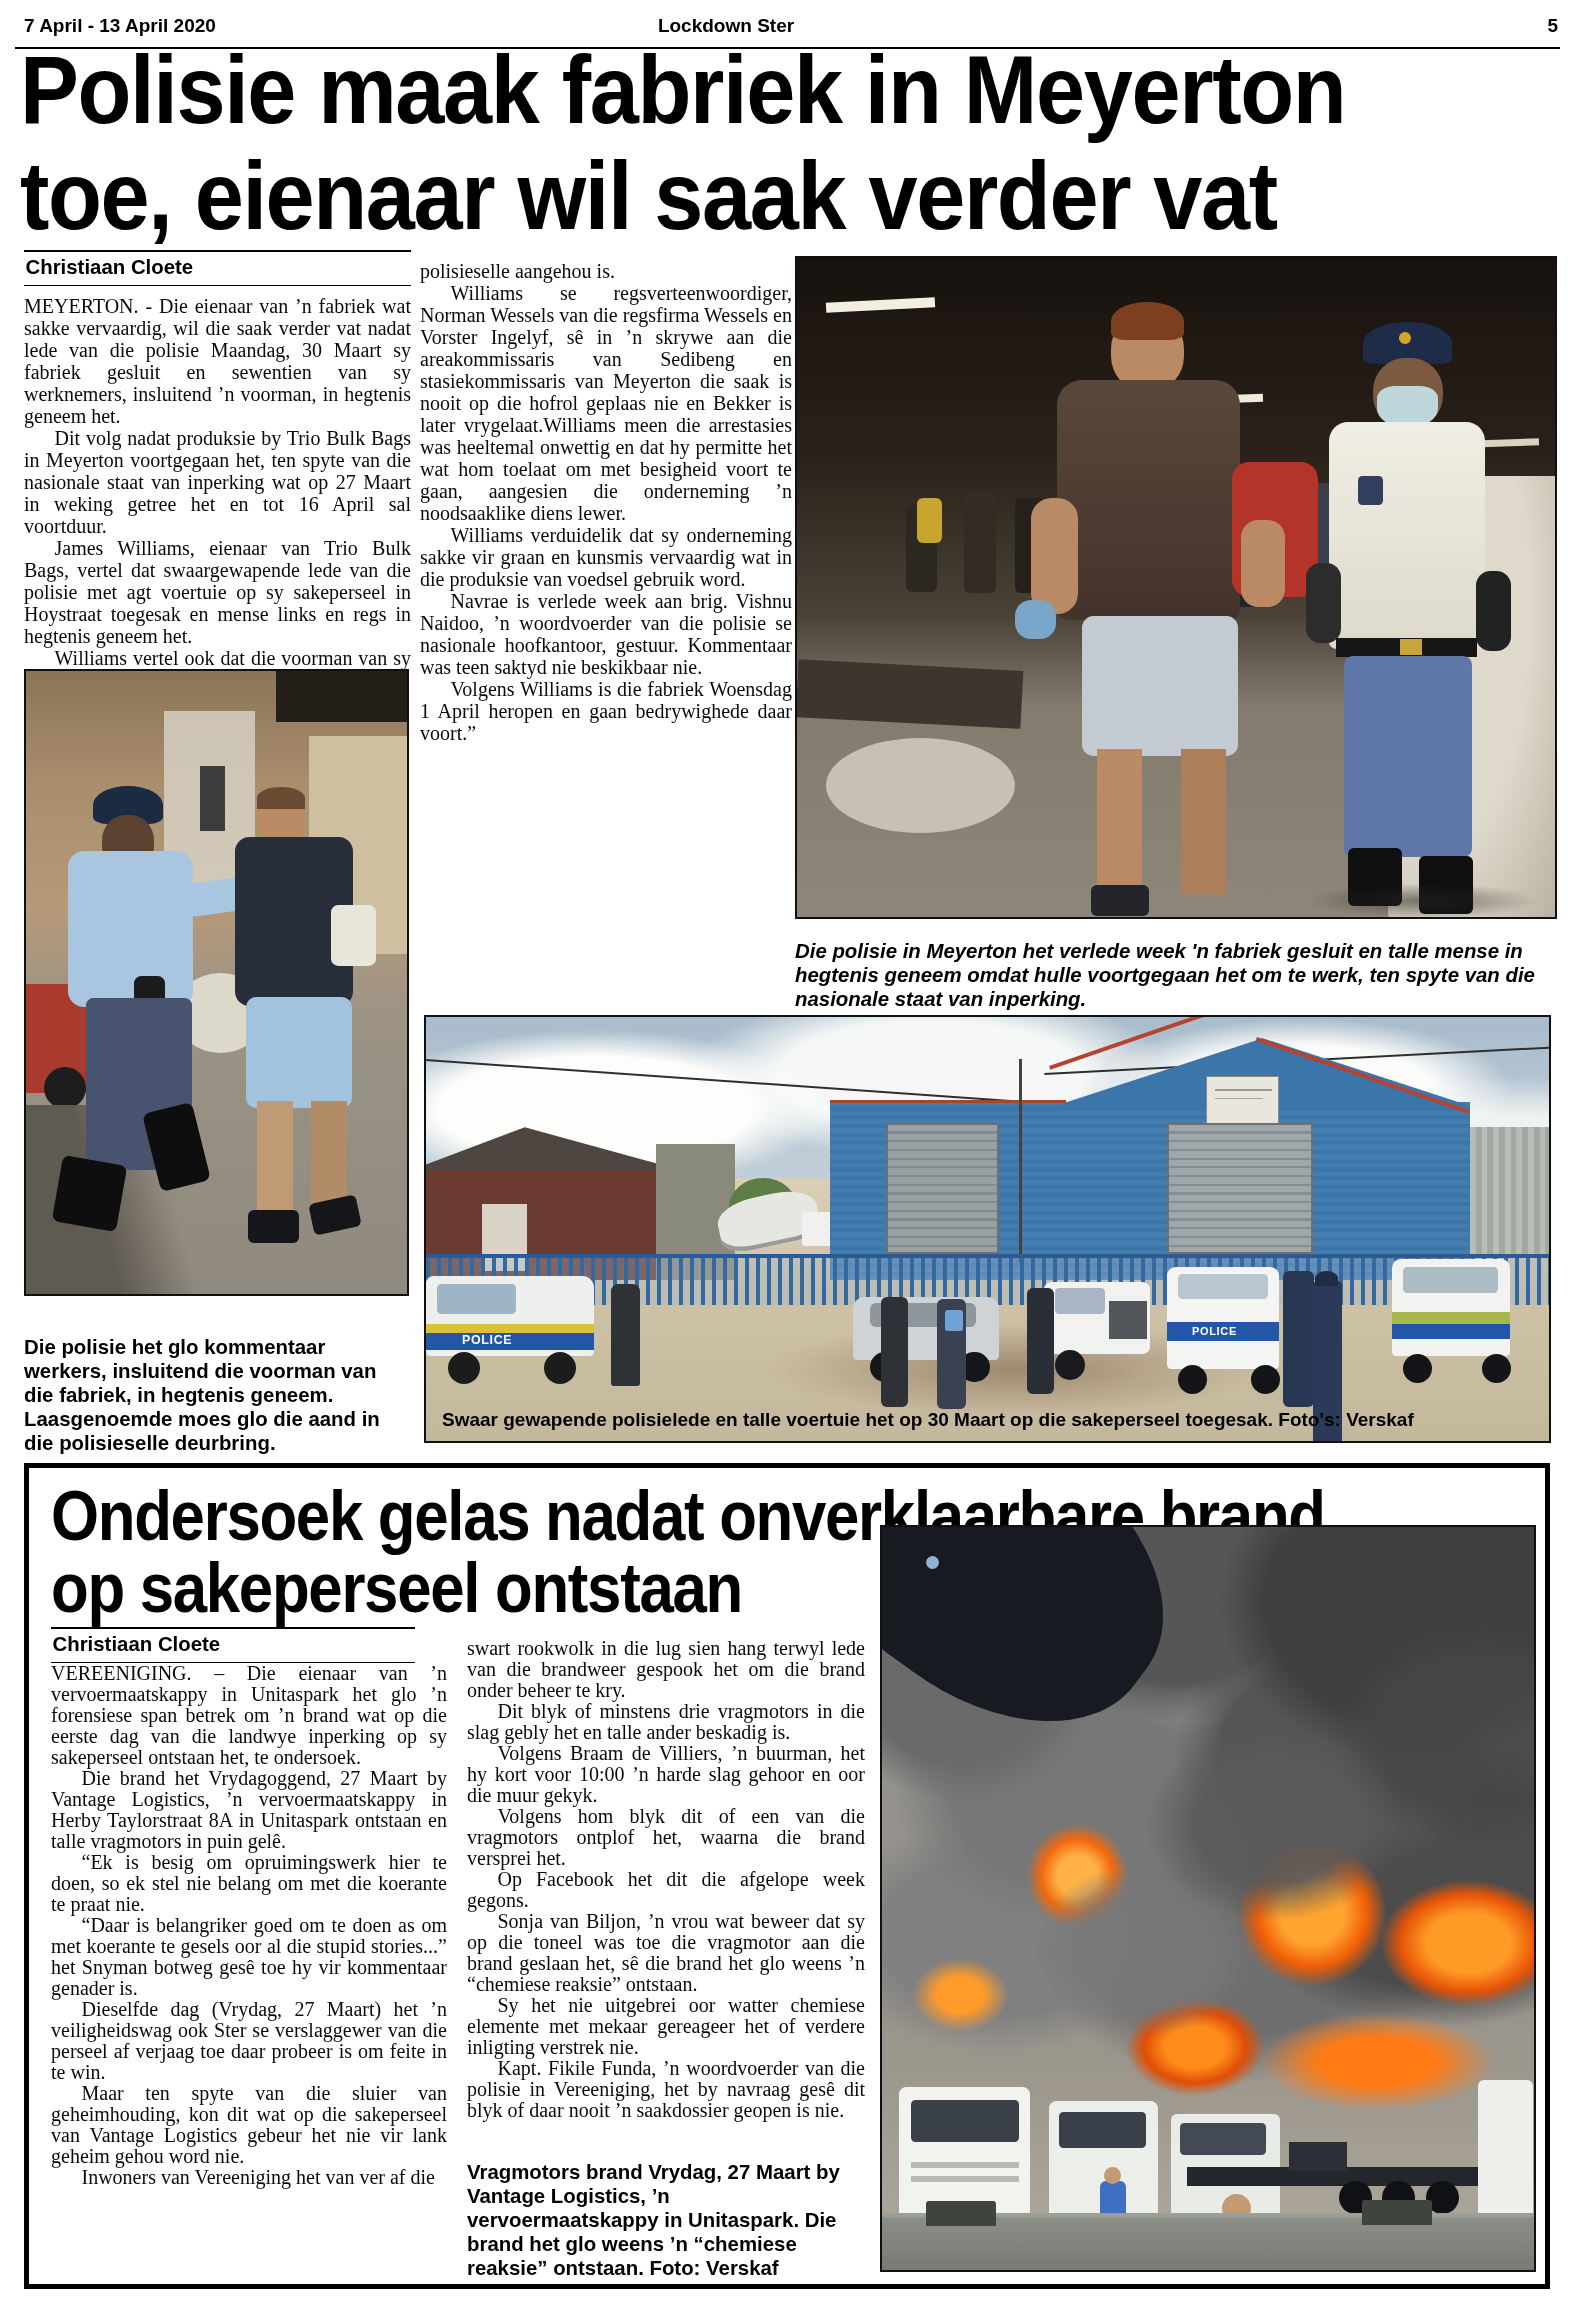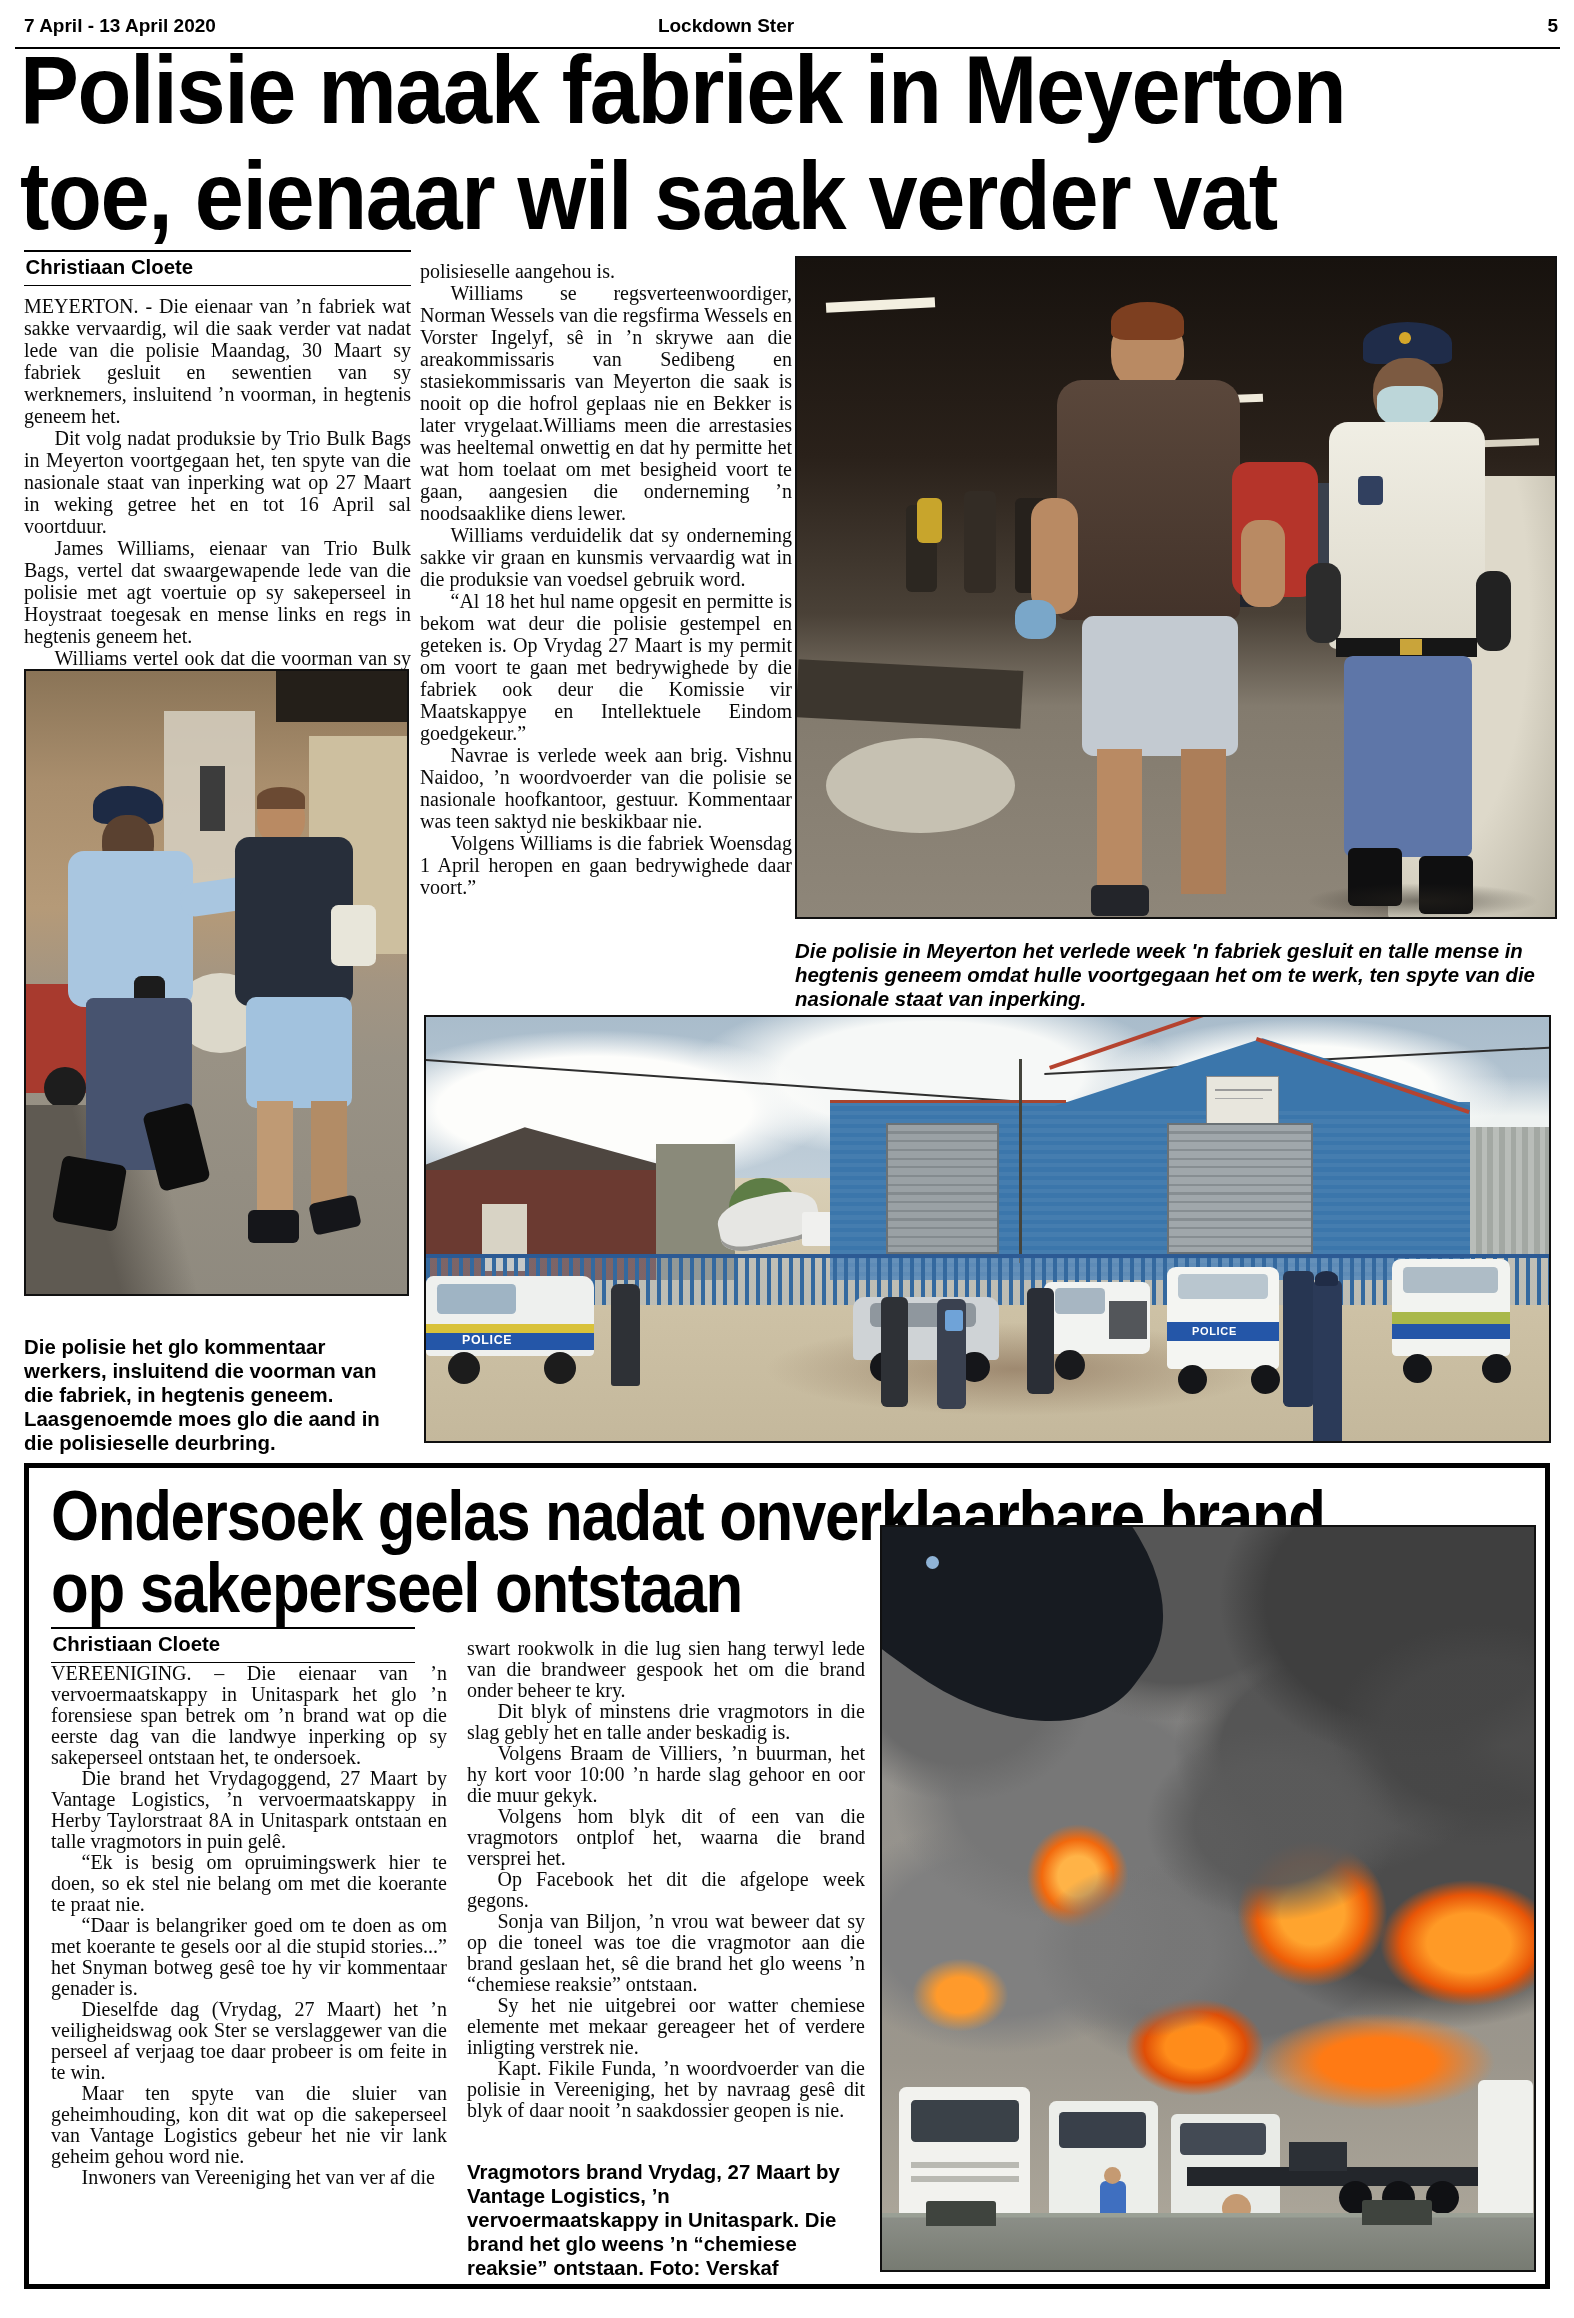--- a/index.html
+++ b/index.html
@@ -57,21 +57,20 @@
   <div class="abs bodycol" style="left:24px; top:295px; width:387px;">
       <p>MEYERTON. - Die eienaar van ’n fabriek wat sakke vervaardig, wil die saak verder vat nadat lede van die polisie Maandag, 30 Maart sy fabriek gesluit en sewentien van sy werknemers, insluitend ’n voorman, in hegtenis geneem het.</p>
       <p>Dit volg nadat produksie by Trio Bulk Bags in Meyerton voortgegaan het, ten spyte van die nasionale staat van inperking wat op 27 Maart in weking getree het en tot 16 April sal voortduur.</p>
       <p>James Williams, eienaar van Trio Bulk Bags, vertel dat swaargewapende lede van die polisie met agt voertuie op sy sakeperseel in Hoystraat toegesak en mense links en regs in hegtenis geneem het.</p>
       <p>Williams vertel ook dat die voorman van sy fabriek, Shaun Bekker, oornag in die</p>
     </div>
   <div class="abs bodycol" style="left:420px; top:260px; width:372px;">
       <p>polisieselle aangehou is.</p>
       <p>Williams se regsverteenwoordiger, Norman Wessels van die regsfirma Wessels en Vorster Ingelyf, sê in ’n skrywe aan die areakommissaris van Sedibeng en stasiekommissaris van Meyerton die saak is nooit op die hofrol geplaas nie en Bekker is later vrygelaat.Williams meen die arrestasies was heeltemal onwettig en dat hy permitte het wat hom toelaat om met besigheid voort te gaan, aangesien die onderneming ’n noodsaaklike diens lewer.</p>
       <p>Williams verduidelik dat sy onderneming sakke vir graan en kunsmis vervaardig wat in die produksie van voedsel gebruik word.</p>
-      <p>“Al 18 het hul name opgesit en permitte is bekom wat deur die polisie gestempel en geteken is. Op Vrydag 27 Maart is my permit om voort te gaan met bedrywighede by die fabriek ook deur die Komissie vir Maatskappye en Intellektuele Eindom goedgekeur.”</p>
       <p>Navrae is verlede week aan brig. Vishnu Naidoo, ’n woordvoerder van die polisie se nasionale hoofkantoor, gestuur. Kommentaar was teen saktyd nie beskikbaar nie.</p>
       <p>Volgens Williams is die fabriek Woensdag 1 April heropen en gaan bedrywighede daar voort.”</p>
     </div>
 
   <div class="abs photo" style="left:795px; top:256px; width:762px; height:663px;">
     <div class="abs" style="inset:0; background:linear-gradient(180deg,#17120e 0%,#2a211a 30%,#4a4137 54%,#837b6e 68%,#8e8679 100%);"></div>
     <div class="abs" style="left:29px; top:42px; width:109px; height:9.5px; background:#f3efe0; transform:rotate(-3deg);"></div>
     <div class="abs" style="left:342px; top:138px; width:124px; height:8px; background:#efeadb; transform:rotate(-2deg);"></div>
     <div class="abs" style="left:640px; top:182px; width:102px; height:7.3px; background:#d8d2c2; transform:rotate(-2deg);"></div>
     <div class="abs" style="right:0; top:218px; width:167px; height:445px; background:radial-gradient(ellipse at 30% 30%, #ded9ca 0 55%, #b7b2a2 100%); border-radius:29px 0 0 7.3px;"></div>
@@ -214,20 +213,21 @@
     <div class="abs sil" style="left:76.3%; top:60%; width:2.8%; height:32%; background:#273652;"></div>
     <div class="abs sil" style="left:79%; top:62%; width:2.6%; height:42%; background:#2b3a58;"></div>
     <div class="abs" style="left:79.2%; top:60%; width:2%; height:3.5%; background:#202c46; border-radius:50% 50% 20% 20%;"></div>
 
     <div class="abs" style="left:86%; top:57%; width:10.5%; height:23%; background:#f2f3f0; border-radius:8.7px 8.7px 4.4px 4.4px;"></div>
     <div class="abs" style="left:87%; top:59%; width:8.5%; height:6%; background:#aebcc6; border-radius:4.4px;"></div>
     <div class="abs" style="left:86%; top:69.5%; width:10.5%; height:3%; background:#a9b84a;"></div>
     <div class="abs" style="left:86%; top:72.5%; width:10.5%; height:3.5%; background:#2456a8;"></div>
     <div class="abs" style="left:87%; top:79.5%; width:29px; height:29px; background:#141518; border-radius:50%;"></div>
     <div class="abs" style="left:94%; top:79.5%; width:29px; height:29px; background:#141518; border-radius:50%;"></div>
+    <div class="abs caption cap-sm" style="left:16px; bottom:10.2px; width:1011px;">Swaar gewapende polisielede en talle voertuie het op 30 Maart op die sakeperseel toegesak. Foto's: Verskaf</div>
   </div>
 
   <div class="abs box2" style="left:24px; top:1463px; width:1526px; height:826px;">
     <div class="abs headline2" style="left:22px; top:11.6px;">Ondersoek gelas nadat onverklaarbare brand</div>
     <div class="abs headline2" style="left:22px; top:84px;">op sakeperseel ontstaan</div>
     <div class="abs byline" style="left:22px; top:159px; width:364px;">Christiaan Cloete</div>
     <div class="abs bodycol lh29" style="left:22px; top:195px; width:396px;">
         <p>VEREENIGING. – Die eienaar van ’n vervoermaatskappy in Unitaspark het glo ’n forensiese span betrek om ’n brand wat op die eerste dag van die landwye inperking op sy sakeperseel ontstaan het, te ondersoek.</p>
         <p>Die brand het Vrydagoggend, 27 Maart by Vantage Logistics, ’n vervoermaatskappy in Herby Taylorstraat 8A in Unitaspark ontstaan en talle vragmotors in puin gelê.</p>
         <p>“Ek is besig om opruimingswerk hier te doen, so ek stel nie belang om met die koerante te praat nie.</p>

